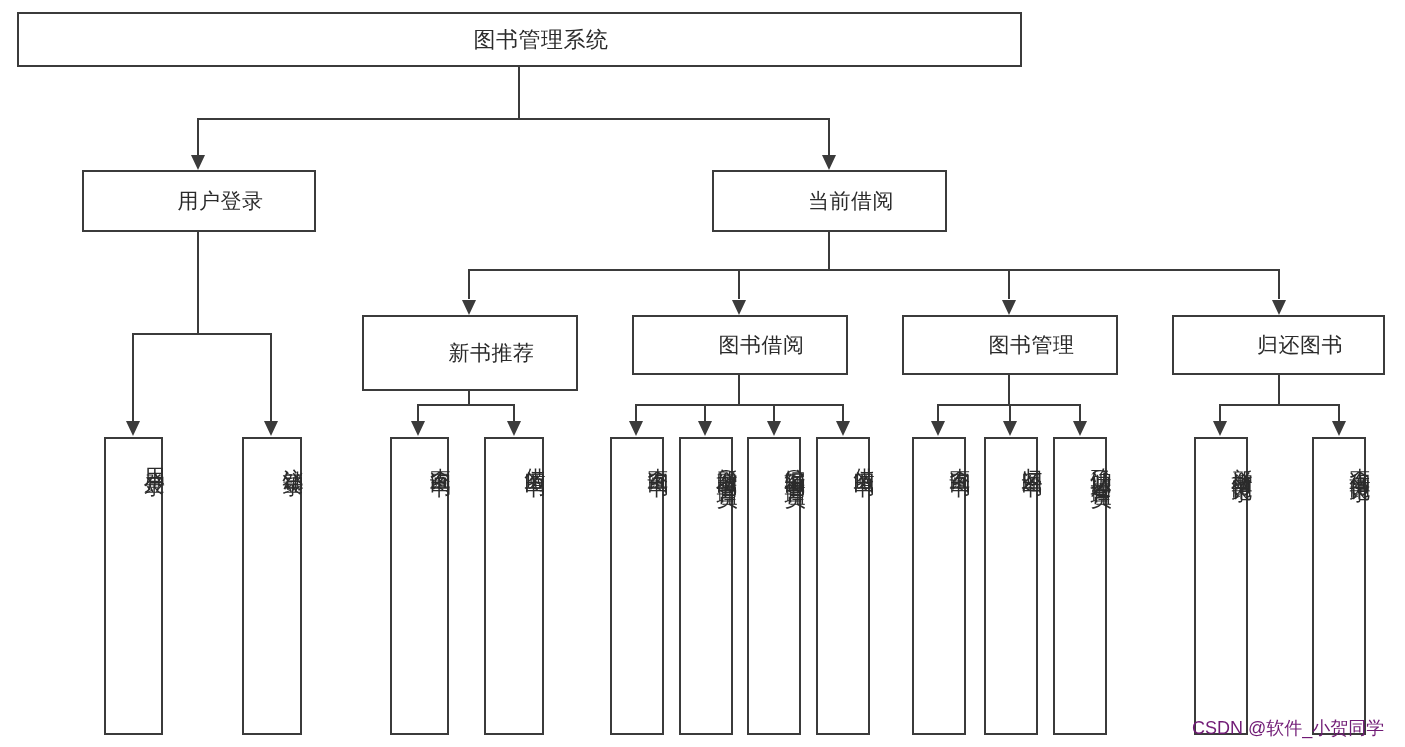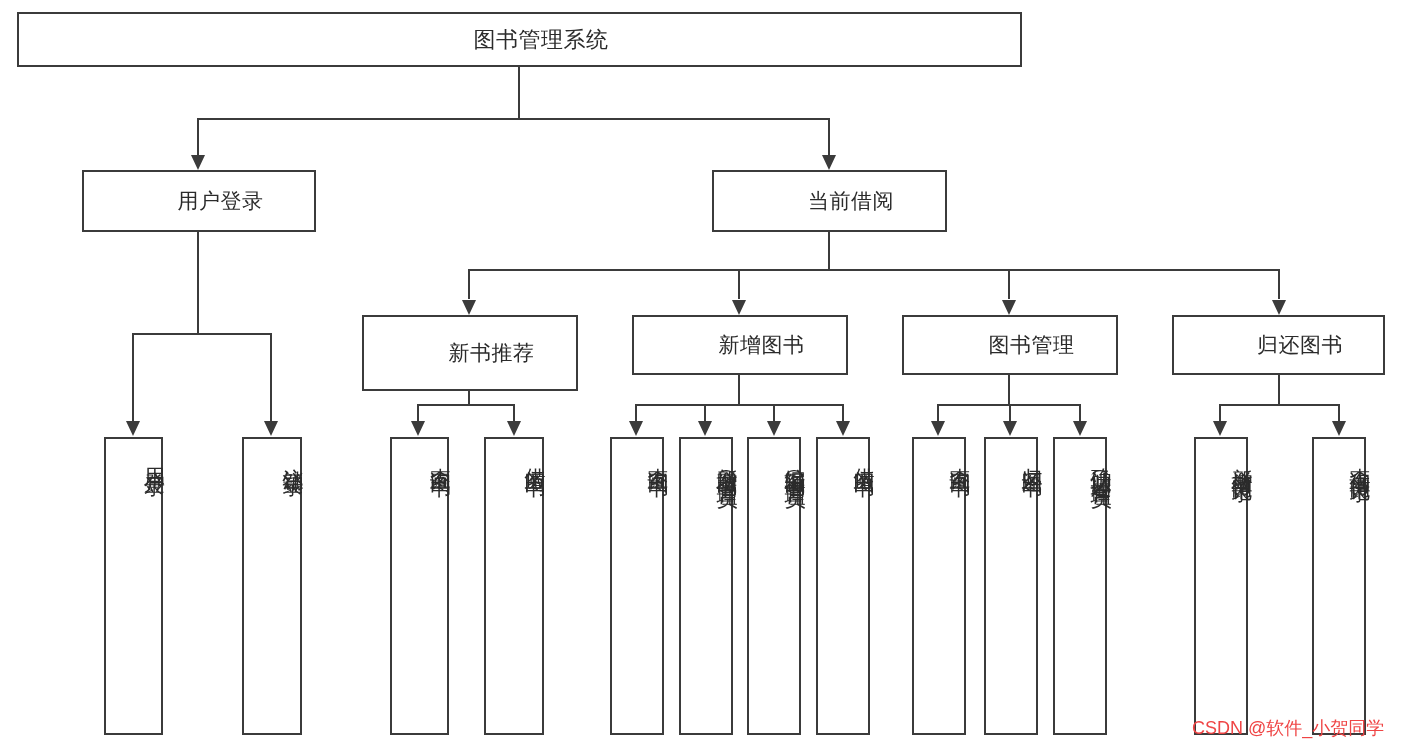--- a/index.html
+++ b/index.html
@@ -64,21 +64,21 @@
     position: absolute;
     width: 0;
     height: 0;
     border-left: 7px solid transparent;
     border-right: 7px solid transparent;
     border-top: 15px solid #3b3b3b;
   }
   
   #watermark {
     position: absolute;
-    color: #ef4444;
+    color: #701a75;
     font-size: 18px;
     white-space: nowrap;
     user-select: none;
     pointer-events: none;
   }
 </style>
 </head>
 <body>
 
 <div id="canvas">
@@ -145,21 +145,21 @@
       <div class="node h" style="left: 82px; top: 170px; width: 234px; height: 62px;">
         <span class="label">用户登录</span>
       </div>
       <div class="node h" style="left: 712px; top: 170px; width: 235px; height: 62px;">
         <span class="label">当前借阅</span>
       </div>
       <div class="node h" style="left: 362px; top: 315px; width: 216px; height: 76px;">
         <span class="label">新书推荐</span>
       </div>
       <div class="node h" style="left: 632px; top: 315px; width: 216px; height: 60px;">
-        <span class="label">新增图书</span>
+        <span class="label">图书借阅</span>
       </div>
       <div class="node h" style="left: 902px; top: 315px; width: 216px; height: 60px;">
         <span class="label">图书管理</span>
       </div>
       <div class="node h" style="left: 1172px; top: 315px; width: 213px; height: 60px;">
         <span class="label">归还图书</span>
       </div>
       <div class="node v" style="left: 104px; top: 437px; width: 59px; height: 298px;">
         <span class="label">用户登录</span>
       </div>

